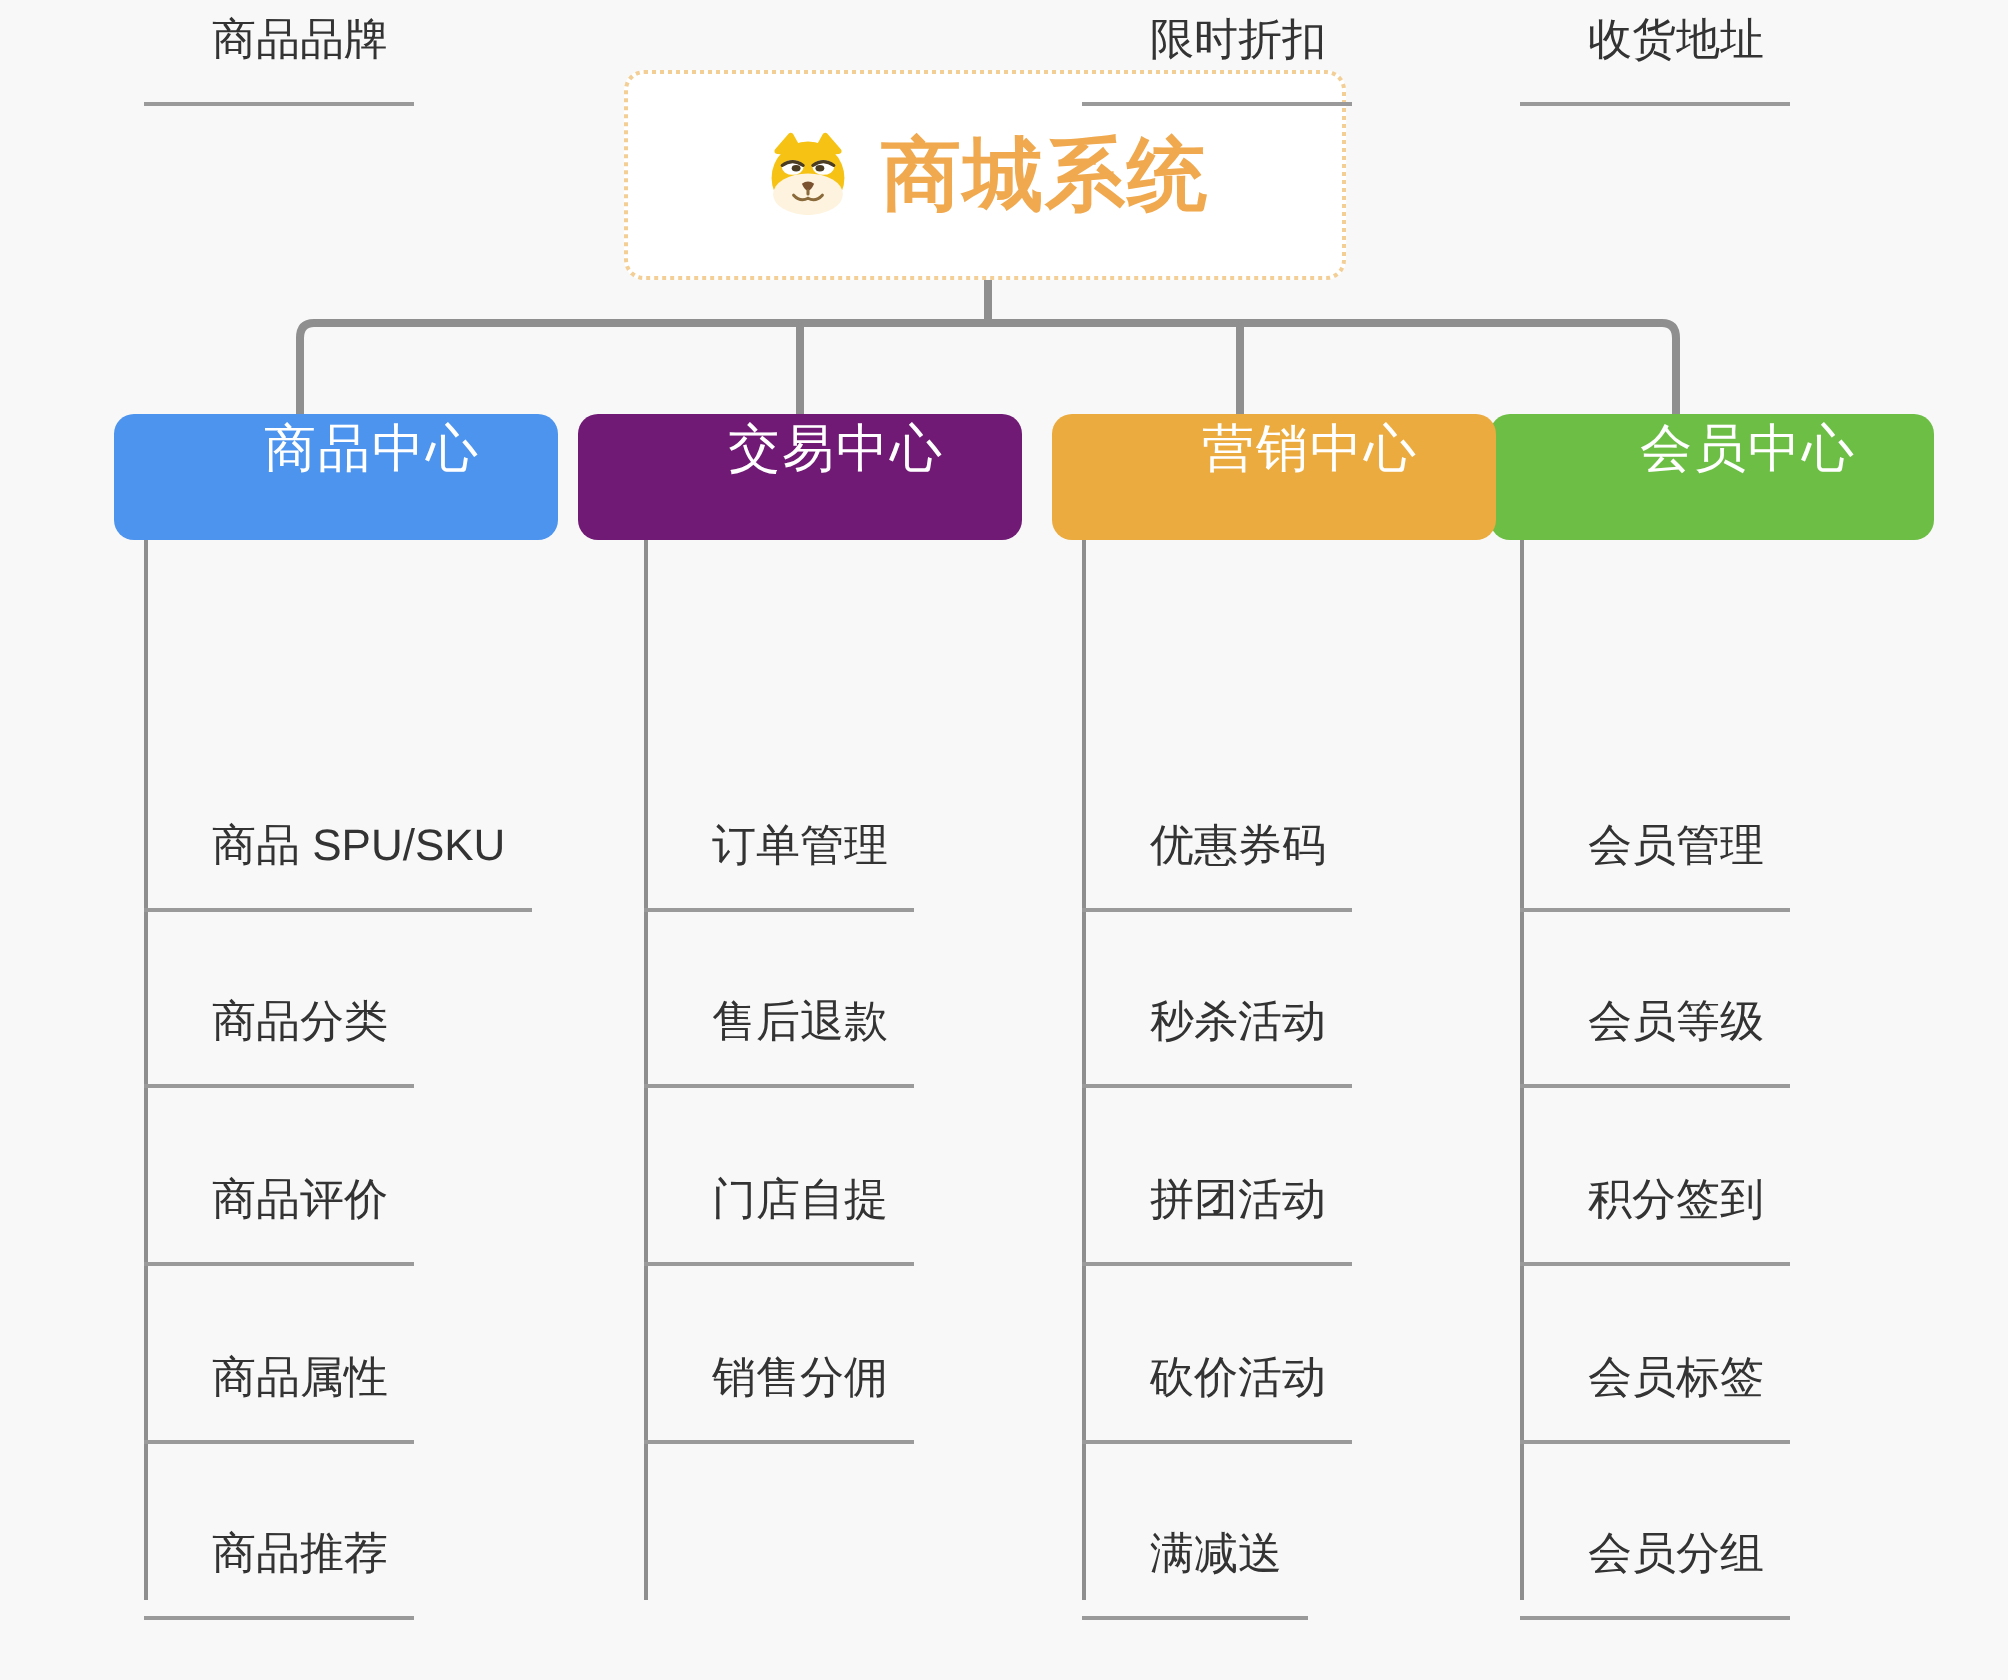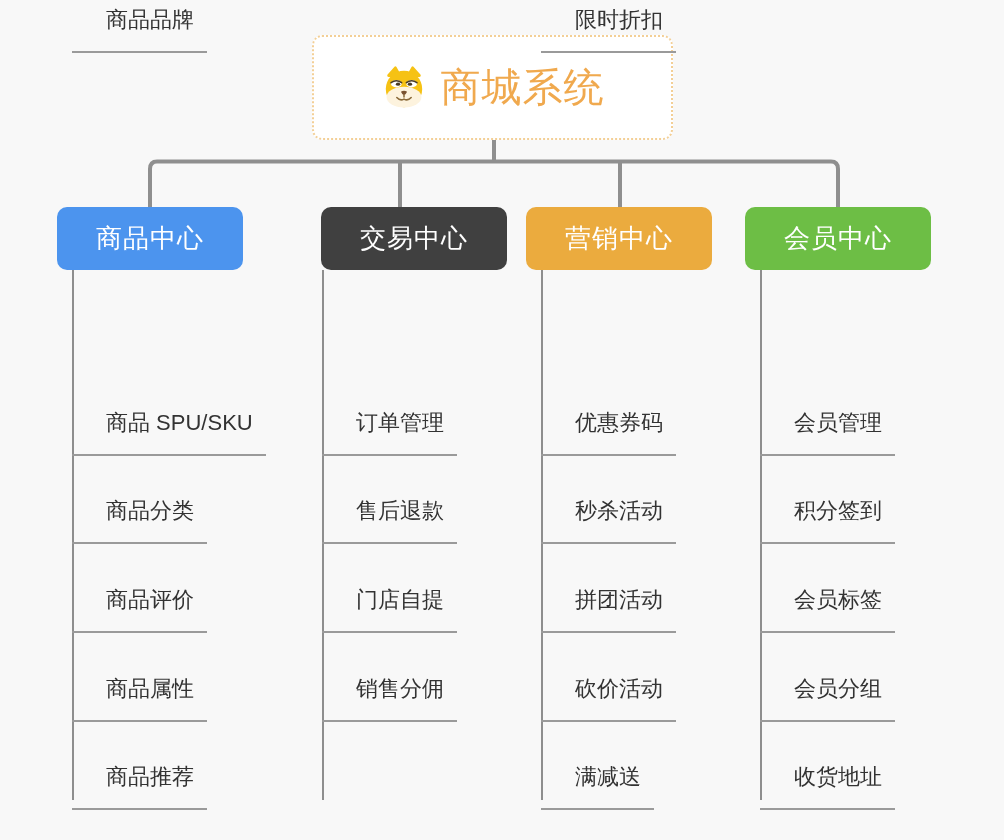--- a/index.html
+++ b/index.html
@@ -15,29 +15,30 @@
 
   
   .root-node{
     position:absolute;left:312px;top:35px;width:361px;height:105px;
     background:#ffffff;border:2px dotted #f3cf96;border-radius:10px;
     box-sizing:border-box;
     display:flex;align-items:center;justify-content:center;gap:14px;
     cursor:pointer;
   }
   .root-title{
-    font-size:40px;font-weight:400;color:#f0a94e;letter-spacing:1px;white-space:nowrap;
+    font-size:40px;font-weight:700;color:#f0a94e;letter-spacing:1px;white-space:nowrap;
   }
   .root-icon{width:46px;height:46px;flex:0 0 auto;}
 
   
   .category-box{
     position:absolute;top:207px;width:186px;height:63px;
-    border-radius:10px;display:flex;align-items:center;justify-content:center;
+    border-radius:10px;display:flex;align-items:flex-start;justify-content:center;
     cursor:pointer;
+    padding-left:36px;
   }
   .category-label{color:#ffffff;font-size:26px;letter-spacing:1px;white-space:nowrap;}
 
   
   .column{position:absolute;top:0;width:250px;height:840px;}
   .vline{
     position:absolute;left:0;top:270px;width:2px;height:530px;background:#8e8e8e;
   }
   .item{
     position:absolute;left:0;
@@ -81,21 +82,21 @@
       <ellipse cx="30.2" cy="20" rx="2.3" ry="1.7" fill="#4a3b23"></ellipse>
       <path d="M20.8 28 Q24 25.8 27.2 28 Q25.6 31.6 24 31.6 Q22.4 31.6 20.8 28 Z" fill="#7a5230"></path>
       <path d="M24 31.6 L24 33.4 M16.5 34 Q20 37.8 24 35.6 Q28 37.8 31.5 34" stroke="#8a6a3a" stroke-width="1.6" fill="none" stroke-linecap="round"></path>
     </svg>
     <span class="root-title" style="color: rgb(240, 169, 78);">商城系统</span>
   </div>
 
   <div class="category-box" style="left: 57px; background-color: rgb(76, 148, 238);">
     <span class="category-label">商品中心</span>
   </div>
-  <div class="category-box" style="left: 321px; background-color: #404040;">
+  <div class="category-box" style="left: 289px; background-color: #701a75;">
     <span class="category-label">交易中心</span>
   </div>
   <div class="category-box" style="left: 745px; background-color: rgb(109, 190, 69);">
     <span class="category-label">会员中心</span>
   </div>
   <div class="category-box" style="left: 526px; background-color: rgb(235, 171, 62);">
     <span class="category-label">营销中心</span>
   </div>
 
   <div class="column" style="left:72px">
@@ -157,20 +158,23 @@
         <span class="item-label">限时折扣</span>
       </div>
   </div>
 
   <div class="column" style="left:760px">
     <div class="vline"></div>
     <div class="item">
         <span class="item-label">会员管理</span>
       </div>
     <div class="item">
+        <span class="item-label">会员等级</span>
+      </div>
+    <div class="item">
         <span class="item-label">积分签到</span>
       </div>
     <div class="item">
         <span class="item-label">会员标签</span>
       </div>
     <div class="item">
         <span class="item-label">会员分组</span>
       </div>
     <div class="item">
         <span class="item-label">收货地址</span>

